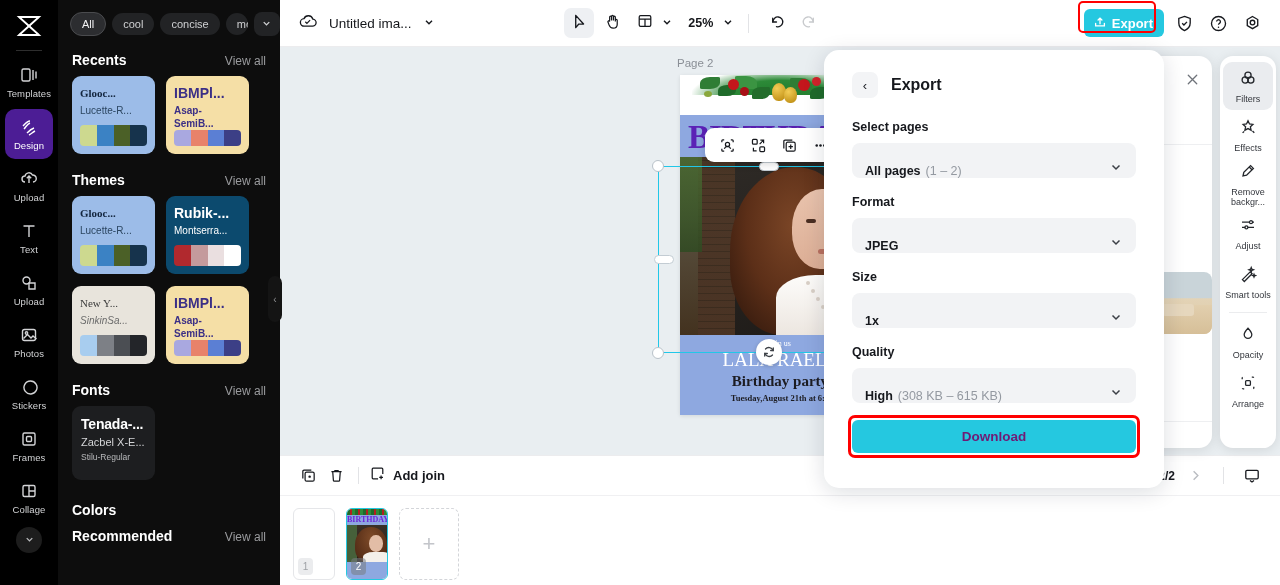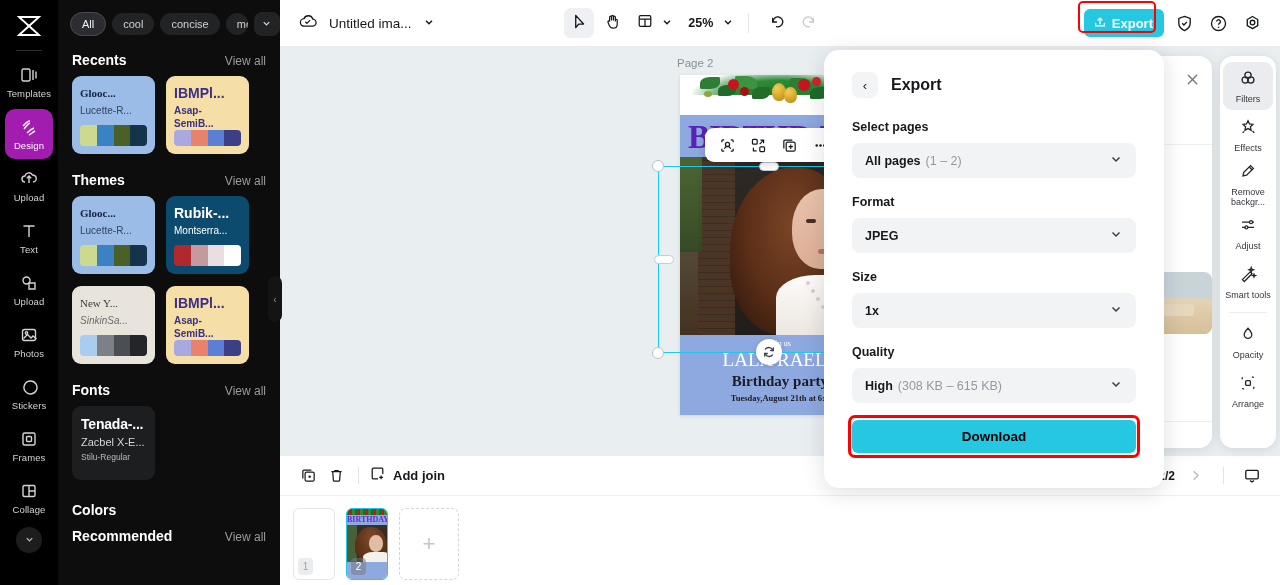--- a/index.html
+++ b/index.html
@@ -19,21 +19,21 @@
     padding-top: 8px;
     z-index: 40;
   }
   .rail-logo { width: 40px; height: 36px; display:flex; align-items:center; justify-content:center; }
   .rail-sep { width: 26px; height: 1px; background: #2e2e2e; margin: 6px 0 6px; }
   .rail-item {
     width: 48px; height: 50px; border-radius: 10px;
     display: flex; flex-direction: column; align-items: center; justify-content: center;
     gap: 3px; margin-bottom: 2px; cursor: pointer;
   }
-  .rail-item.active { background: #a21caf; }
+  .rail-item.active { background: #4c1d95; }
   .rail-ico { width: 20px; height: 20px; display:flex; align-items:center; justify-content:center; }
   .rail-lbl { color: #d3d4d6; font-size: 9.5px; letter-spacing: .1px; line-height: 11px; text-align:center; }
   .rail-item.active .rail-lbl { color: #ffffff; }
   .rail-more {
     width: 26px; height: 26px; border-radius: 50%; background: #1d1d1d;
     display:flex; align-items:center; justify-content:center; margin-top: 2px;
   }
 
   
   .lpanel {
@@ -203,31 +203,31 @@
     background:#fff; border-radius:15px; box-shadow:0 4px 22px rgba(10,20,40,.14);
     z-index: 60; padding: 22px 28px 0 28px;
   }
   .ep-head { display:flex; align-items:center; gap:13px; margin-bottom:22px; }
   .ep-back { width:26px; height:26px; border-radius:7px; background:#f3f4f6;
     display:flex; align-items:center; justify-content:center; cursor:pointer; color:#22252b; font-size:13px; }
   .ep-title { font-size:16px; font-weight:bold; color:#16181d; }
   .ep-label { font-size:12.5px; font-weight:bold; color:#16181d; margin-bottom:9px; }
   .ep-select {
     height:35px; background:#f2f3f5; border-radius:8px;
-    display:flex; align-items:center; padding:0 13px; cursor:pointer; margin-bottom:17px;
+    display:flex; align-items:flex-end; padding:0 13px; cursor:pointer; margin-bottom:17px;
   }
   .ep-val { font-size:12.5px; font-weight:bold; color:#16181d; }
   .ep-sub { font-size:12.5px; color:#9499a1; margin-left:5px; font-weight:normal; }
   .ep-caret { margin-left:auto; color:#3b3f46; }
   .dl-wrap { position:relative; margin-top:6px; }
   .dl-hl { position:absolute; left:-4px; top:-5px; right:-4px; bottom:-5px;
     border:3px solid #ff0000; border-radius:7px; pointer-events:none; }
   .dl-btn {
     height:33px; background:#25c8e0; border-radius:6px; border:none; width:100%;
-    color:#000000; font-size:13.5px; font-weight:bold; cursor:pointer;
+    color:#701a75; font-size:13.5px; font-weight:bold; cursor:pointer;
     display:flex; align-items:center; justify-content:center;
   }
 
   
   .bottom {
     position:absolute; left:280px; top:455px; width:1000px; height:130px;
     background:#fff; border-top:1px solid #ececee; z-index:25;
   }
   .bb-tools { height:40px; display:flex; align-items:center; padding:0 14px;
     border-bottom:1px solid #f0f0f2; }

